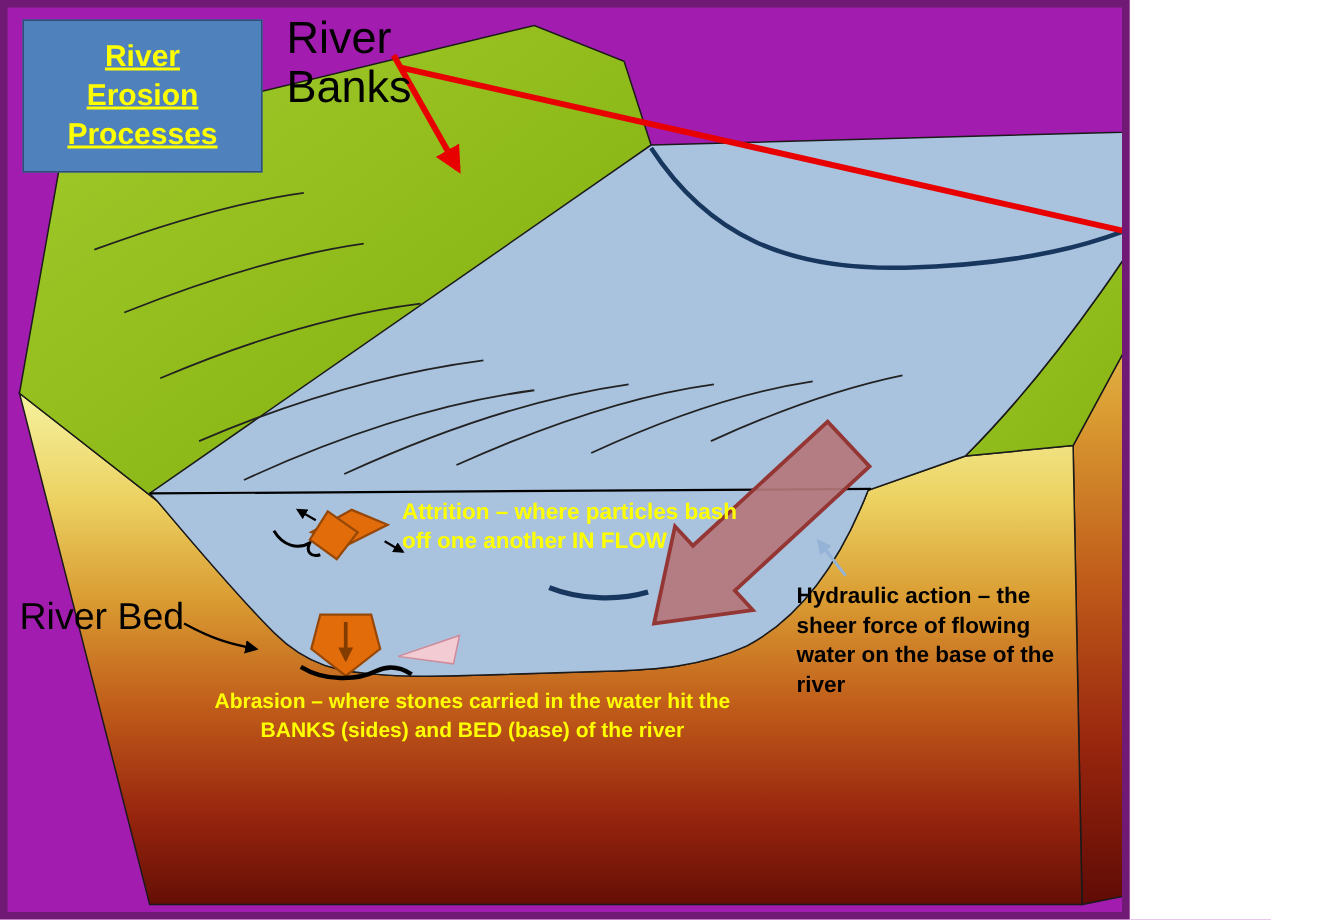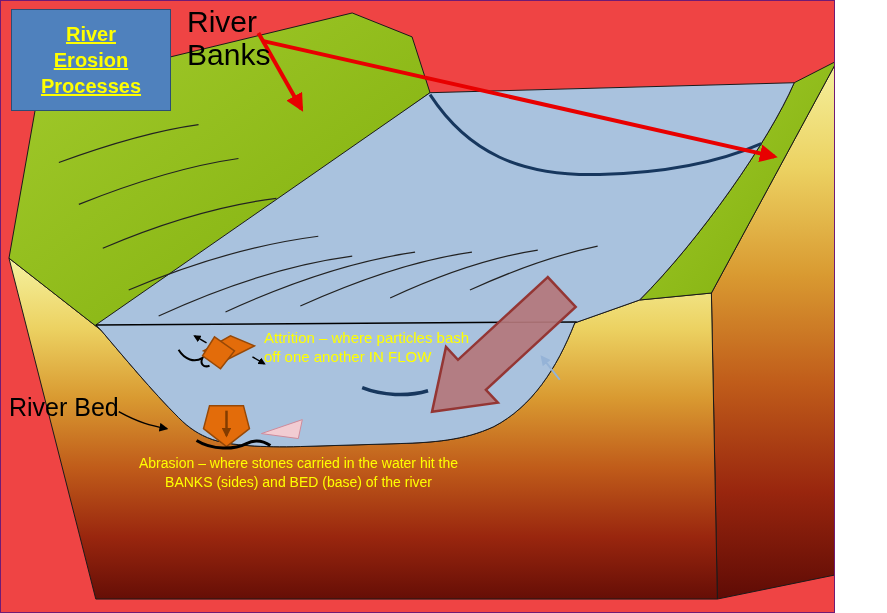--- a/index.html
+++ b/index.html
@@ -1,34 +1,34 @@
 <!DOCTYPE html>
 <html><head>
 <meta charset="utf-8">
 <style>
   html,body{margin:0;padding:0;background:#fff;}
   .slide{
-    position:relative;width:835px;height:613px;background:#ef4444;
-    border:1px solid #701a75;box-sizing:border-box;overflow:hidden;
+    position:relative;width:753px;height:613px;background:#a21caf;
+    border:5px solid #701a75;box-sizing:border-box;overflow:hidden;
     font-family:"Liberation Sans", sans-serif;
   }
   .diagram{position:absolute;left:0;top:0;width:885px;height:611px;}
   .title-box{
     position:absolute;left:10px;top:8px;width:158px;height:100px;
     background:#4f81bd;border:1px solid #2c4d75;
     display:flex;align-items:center;justify-content:center;text-align:center;
   }
   .title-text{
     color:#ffff00;font-weight:bold;font-size:20px;line-height:1.3;
     text-decoration:underline;white-space:pre-line;
   }
   .label{position:absolute;color:#000;white-space:pre-line;}
   .river-banks{left:186px;top:4px;font-size:30px;line-height:1.1;}
   .river-bed{left:8px;top:392px;font-size:25px;}
-  .annot{position:absolute;font-weight:normal;white-space:pre-line;}
+  .annot{position:absolute;font-weight:bold;white-space:pre-line;}
   .attrition{left:263px;top:328px;color:#ffff00;font-size:15px;line-height:1.25;}
   .abrasion{left:138px;top:453px;color:#ffff00;font-size:14px;line-height:1.35;text-align:center;}
   .hydraulic{left:526px;top:383px;color:#000;font-size:15px;line-height:1.3;}
 </style>
 </head>
 <body>
 
 <div class="slide">
 
   <svg class="diagram" viewBox="0 0 887 613" preserveAspectRatio="none">
@@ -136,14 +136,18 @@
 Banks</div>
 
   <div class="label river-bed">River Bed</div>
 
   <div class="annot attrition">Attrition – where particles bash
 off one another IN FLOW</div>
 
   <div class="annot abrasion">Abrasion – where stones carried in the water hit the
 BANKS (sides) and BED (base) of the river</div>
 
+  <div class="annot hydraulic">Hydraulic action – the
+sheer force of flowing
+water on the base of the
+river</div>
 
 </div>
 
 </body></html>

